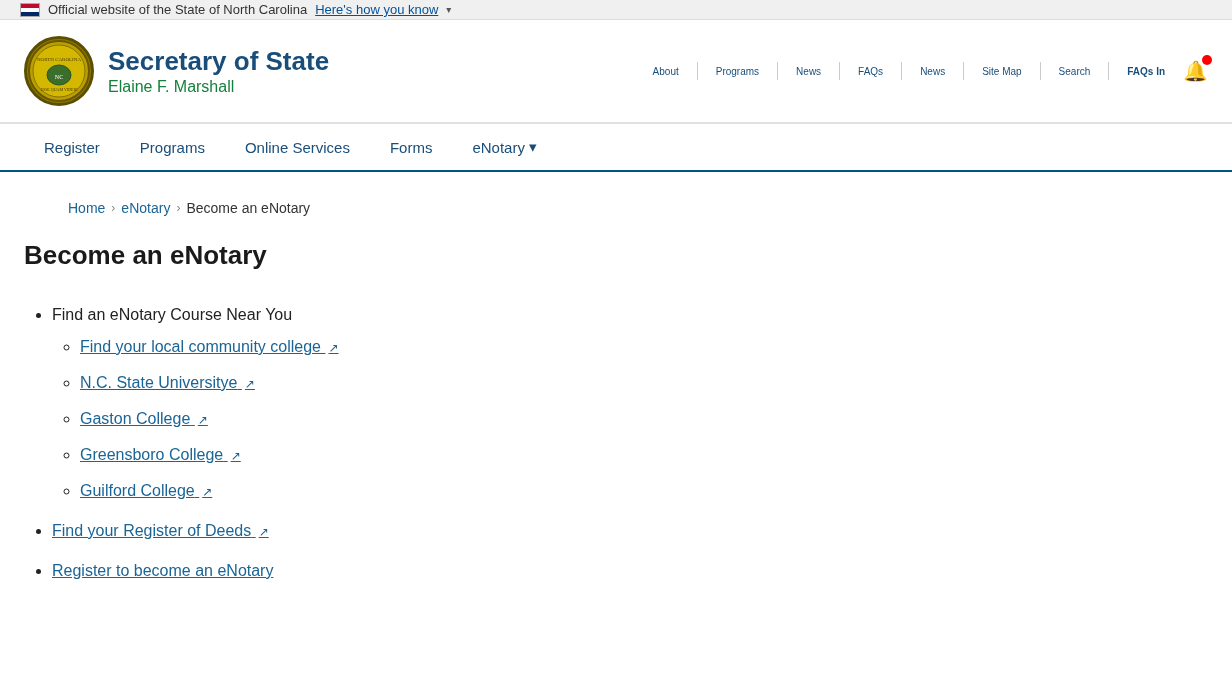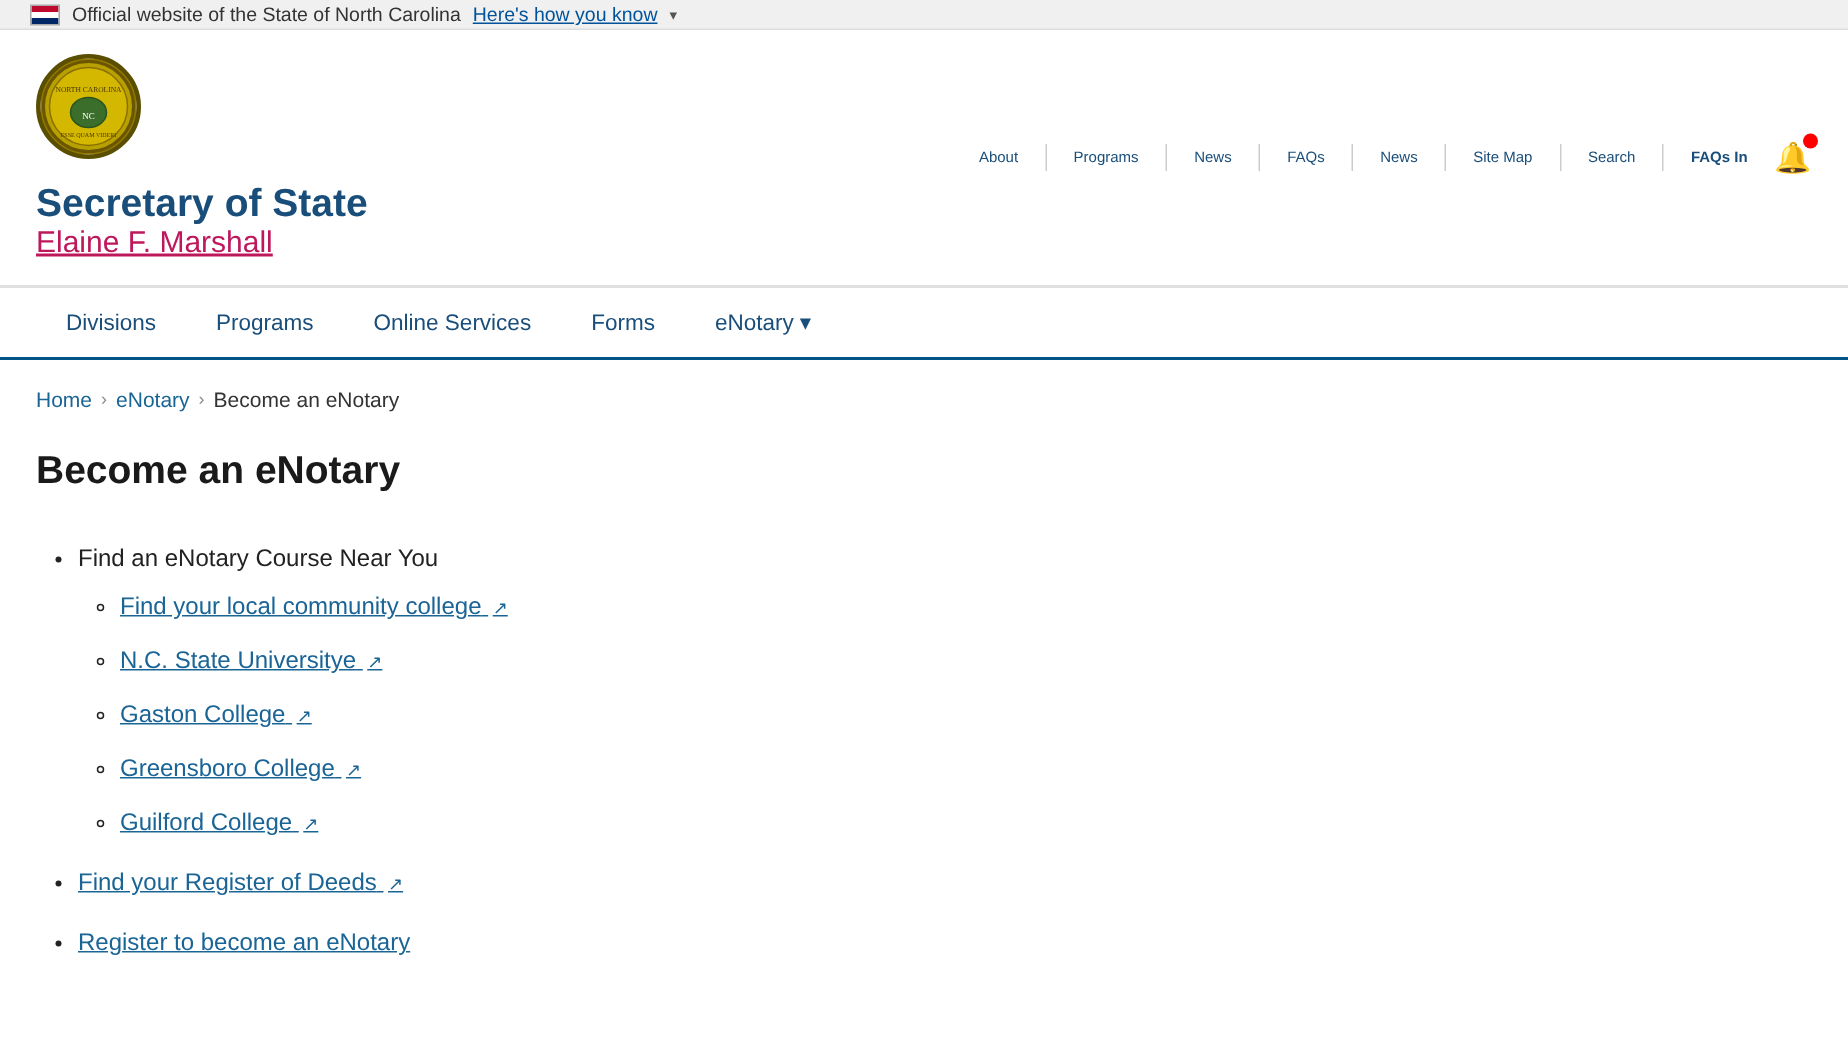--- a/index.html
+++ b/index.html
@@ -34,44 +34,43 @@
     .header {
       background: #fff;
       padding: 16px 24px;
       display: flex;
       align-items: center;
       justify-content: space-between;
       border-bottom: 2px solid #e0e0e0;
     }
     .header-brand {
       display: flex;
+      align-items: center;
       gap: 14px;
-      flex-direction: column;
     }
     .header-seal {
       width: 70px;
       height: 70px;
       border-radius: 50%;
       background: radial-gradient(circle, #c8a800, #7a6600);
       border: 3px solid #5a4e00;
       display: flex; align-items: center; justify-content: center;
       overflow: hidden;
     }
     .seal-svg { width: 64px; height: 64px; }
     .header-title h1 {
       font-size: 26px;
       color: #1a4e7a;
       font-weight: bold;
       line-height: 1.2;
     }
     .header-title h2 {
-      font-size: 20px;
-      color: #be185d;
+      font-size: 16px;
+      color: #15803d;
       font-weight: normal;
-      text-decoration: underline;
     }
     .header-nav {
       display: flex;
       align-items: center;
       gap: 18px;
     }
     .header-nav a {
       color: #1a4e7a;
       text-decoration: none;
       font-size: 10px;
@@ -132,26 +131,27 @@
       align-items: center;
       gap: 4px;
       color: #1a4e7a;
       font-size: 15px;
       padding: 14px 20px;
       cursor: pointer;
     }
 
     
     .breadcrumb {
-      padding: 18px 24px 8px 24px;
+      padding: 28px 24px 8px 24px;
       font-size: 14px;
       color: #555;
       display: flex;
       align-items: center;
       gap: 6px;
+      margin-left: 44px;
     }
     .breadcrumb a {
       color: #1a6496;
       text-decoration: none;
       cursor: pointer;
     }
     .breadcrumb-sep { color: #888; font-size: 12px; }
     .breadcrumb-current { color: #333; }
 
     
@@ -239,21 +239,21 @@
     <div class="nav-separator"></div>
     <a class="sign-in-btn">FAQs In</a>
     <div class="bell-icon">
       🔔
       <div class="bell-badge"></div>
     </div>
   </nav>
 </header>
 
 <nav class="secondary-nav">
-  <a>Divisions</a>
+  <a>Register</a>
   <a>Programs</a>
   <a>Online Services</a>
   <a>Forms</a>
   <div class="enotary-dropdown">
     <span>eNotary</span>
     <span>▾</span>
   </div>
 </nav>
 
 <div class="breadcrumb">

